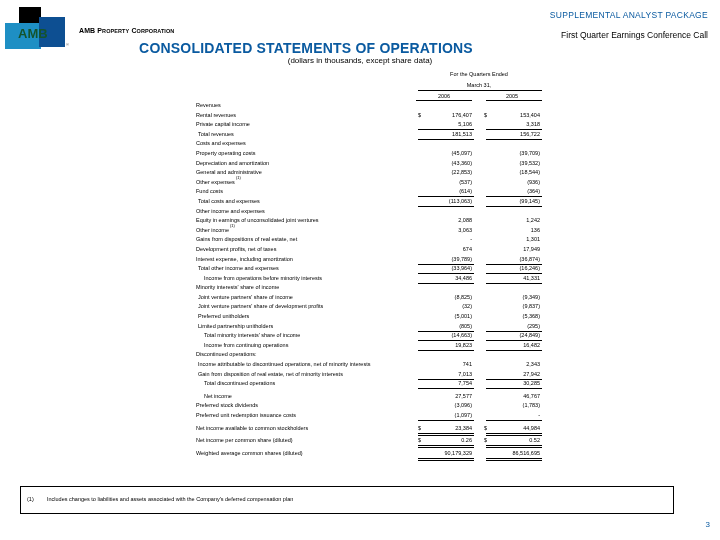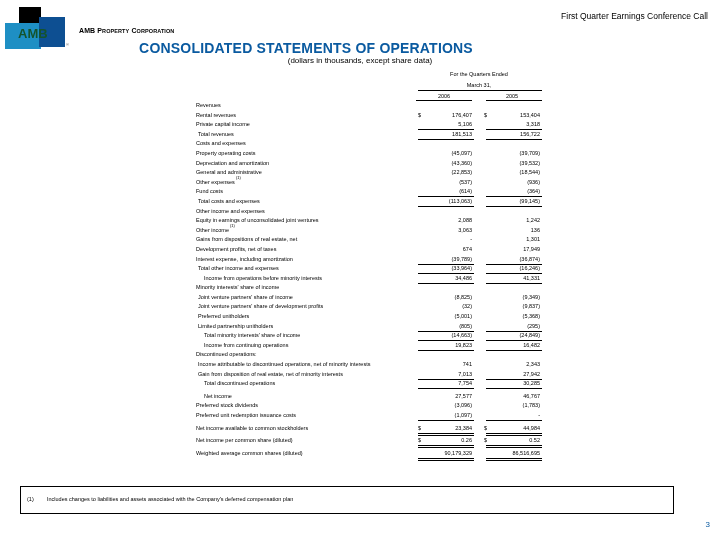--- a/index.html
+++ b/index.html
@@ -11,21 +11,21 @@
     .logo .sq-light { position: absolute; left: 0; top: 16px; width: 36px; height: 26px; background: #1e8fc4; }
     .logo .sq-dark  { position: absolute; left: 34px; top: 10px; width: 26px; height: 30px; background: #0d4f92; }
     .logo .logo-text { position: absolute; left: 13px; top: 19px; font-size: 13px; font-weight: bold;
                        color: #14532d; letter-spacing: 0px; }
     .logo .reg { position: absolute; left: 61px; top: 35px; font-size: 4px; color: #555; }
     .company { position: absolute; left: 79px; top: 27px; font-size: 7px; font-weight: bold; letter-spacing: 0.1px; }
     .company .sc { font-size: 5.5px; }
 
     .supp { position: absolute; right: 12px; top: 10px; text-align: right; }
     .supp .l1 { font-size: 8.5px; color: #0a5aa0; letter-spacing: 0.3px; }
-    .supp .l2 { font-size: 8.5px; color: #000; margin-top: 1px; }
+    .supp .l2 { font-size: 8.5px; color: #000; margin-top: 10px; }
 
     .title { position: absolute; left: 0; width: 612px; top: 40px; text-align: center;
              font-size: 14px; font-weight: bold; color: #0a5aa0; letter-spacing: 0.2px; }
     .subtitle { position: absolute; left: 0; width: 720px; top: 56px; text-align: center; font-size: 8px; }
 
     .stmt { position: absolute; left: 196px; top: 70px; width: 346px; font-size: 5.5px; }
     .hdr1 { position: absolute; left: 220px; width: 126px; top: 1px; text-align: center; }
     .hdr2 { position: absolute; left: 220px; width: 126px; top: 12px; text-align: center; }
     .hdr-line { position: absolute; left: 222px; width: 124px; top: 20px; border-top: 1px solid #000; }
     .yr { position: absolute; top: 23px; text-align: center; width: 56px; }
@@ -60,20 +60,21 @@
 <div class="logo">
   <div class="sq-black"></div>
   <div class="sq-light"></div>
   <div class="sq-dark"></div>
   <div class="logo-text">AMB</div>
   <div class="reg">®</div>
 </div>
 <div class="company"><span>AMB P</span><span class="sc">ROPERTY</span><span> C</span><span class="sc">ORPORATION</span></div>
 
 <div class="supp">
+  <div class="l1">SUPPLEMENTAL ANALYST PACKAGE</div>
   <div class="l2">First Quarter Earnings Conference Call</div>
 </div>
 
 <div class="title">CONSOLIDATED STATEMENTS OF OPERATIONS</div>
 <div class="subtitle">(dollars in thousands, except share data)</div>
 
 <div class="stmt">
   <div class="hdr1">For the Quarters Ended</div>
   <div class="hdr2">March 31,</div>
   <div class="hdr-line"></div>

